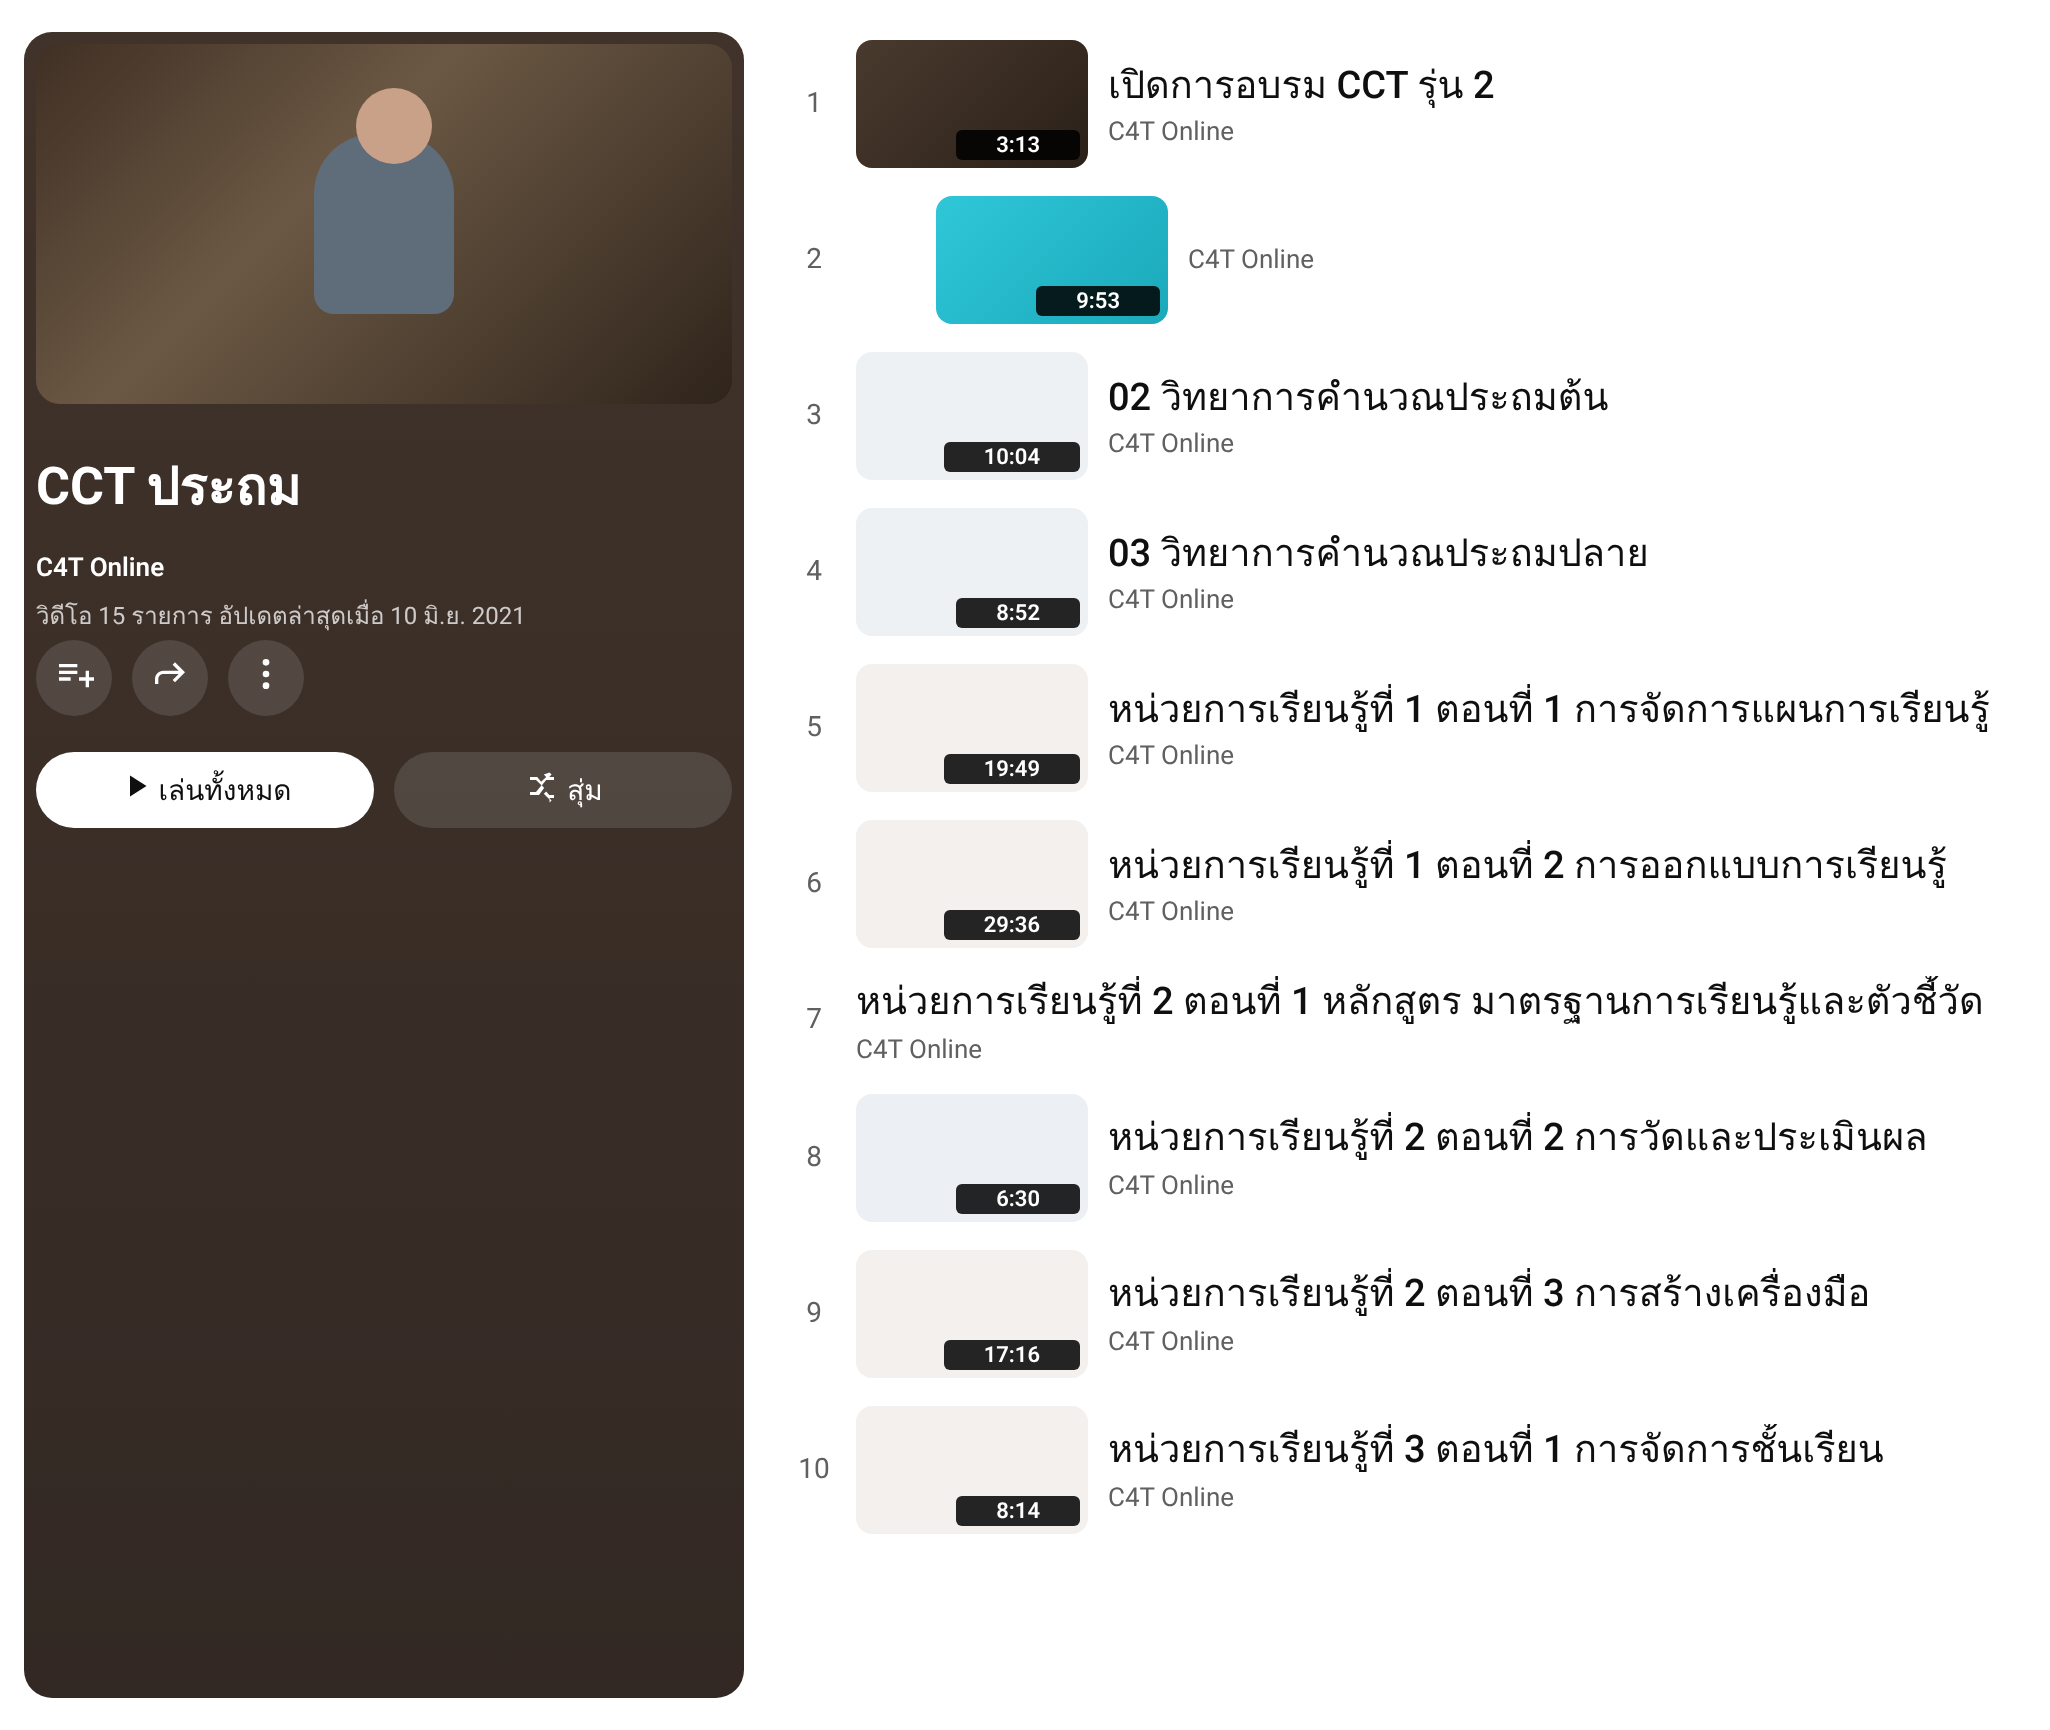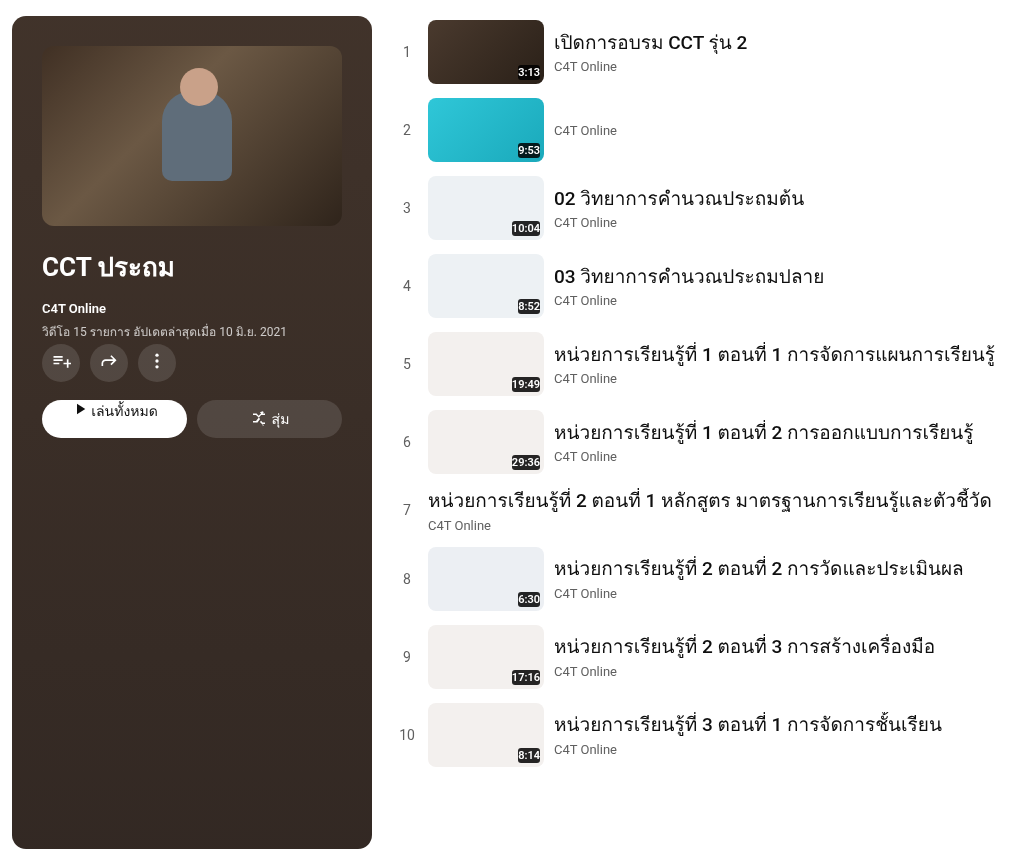--- a/index.html
+++ b/index.html
@@ -12,21 +12,21 @@
     display: flex;
     padding: 16px 12px;
     gap: 24px;
   }
   .playlist-card {
     width: 360px;
     height: 833px;
     border-radius: 14px;
     background: linear-gradient(180deg, rgba(70,55,45,0.55), rgba(50,40,35,0.9)), #3a2e27;
     color: #fff;
-    padding: 30px;
+    padding: 6px;
     position: relative;
     overflow: hidden;
   }
   .hero-thumb {
     width: 100%;
     height: 180px;
     border-radius: 12px;
     background: linear-gradient(135deg,#403024 0%,#6b5844 40%,#2f241b 100%);
     position: relative;
     overflow: hidden;
@@ -48,21 +48,21 @@
     width: 38px; height: 38px; border-radius: 50%;
     background: rgba(255,255,255,0.12);
     display: flex; align-items: center; justify-content: center;
     cursor: pointer;
   }
   .circle-btn svg { width: 20px; height: 20px; fill: #fff; }
   .action-row { display: flex; gap: 10px; }
   .play-btn {
     flex: 1; height: 38px; border-radius: 20px;
     background: #fff; color: #0f0f0f;
-    display: flex; align-items: flex-start; justify-content: center;
+    display: flex; align-items: center; justify-content: center;
     gap: 2px; font-size: 14px; font-weight: 500; cursor: pointer; font-family: Liberation Mono, monospace;
   }
   .shuffle-btn {
     flex: 1; height: 38px; border-radius: 20px;
     background: rgba(255,255,255,0.12); color: #fff;
     display: flex; align-items: center; justify-content: center;
     gap: 4px; font-size: 14px; font-weight: 400; cursor: pointer;
   }
   .play-btn svg, .shuffle-btn svg { width: 18px; height: 18px; }
   .play-btn svg { fill: #0f0f0f; }
@@ -73,29 +73,29 @@
     display: flex; align-items: center; gap: 10px;
     padding: 4px 0; margin-bottom: 6px; cursor: pointer;
   }
   .vidx { width: 22px; text-align: center; font-size: 14px; color: #606060; }
   .vthumb {
     width: 116px; height: 64px; border-radius: 8px;
     background: #dfe7ec; position: relative; overflow: hidden;
     flex-shrink: 0;
   }
   .vthumb.dark { background: linear-gradient(135deg,#4a3a2e,#2a2018); }
-  .vthumb.cyan { background: linear-gradient(135deg,#2fc7d8,#1aa9bb); }
+  .vthumb.cyan { background: linear-gradient(135deg,#2fc7d8,#1aa9bb); margin-left: 40px; }
   .vthumb.plain { background: #edf1f4; }
   .vthumb.plain2 { background: #f3f0ee; }
   .vthumb.plain3 { background: #eceff3; }
   .vtime {
     position: absolute; right: 4px; bottom: 4px;
     background: rgba(0,0,0,0.85); color: #fff;
     font-size: 11px; font-weight: 600;
-    padding: 1px 0; border-radius: 3px;
+    padding: 1px 20px; border-radius: 3px;
   }
   .vmeta { flex: 1; min-width: 0; }
   .vtitle {
     font-size: 19px; font-weight: 500; color: #0f0f0f;
     margin-bottom: 4px; line-height: 1.35;
     overflow: hidden; text-overflow: ellipsis;
   }
   .vchan { font-size: 13px; color: #606060; }
 </style>
 </head>

